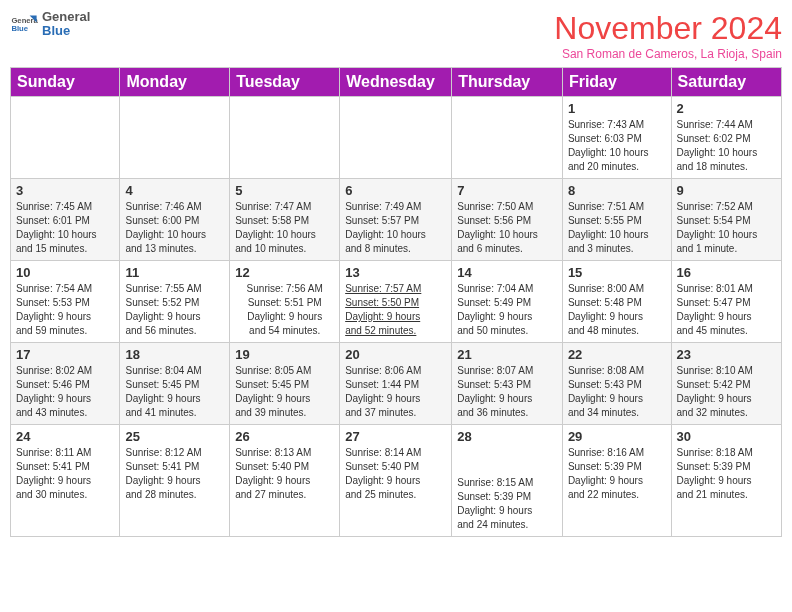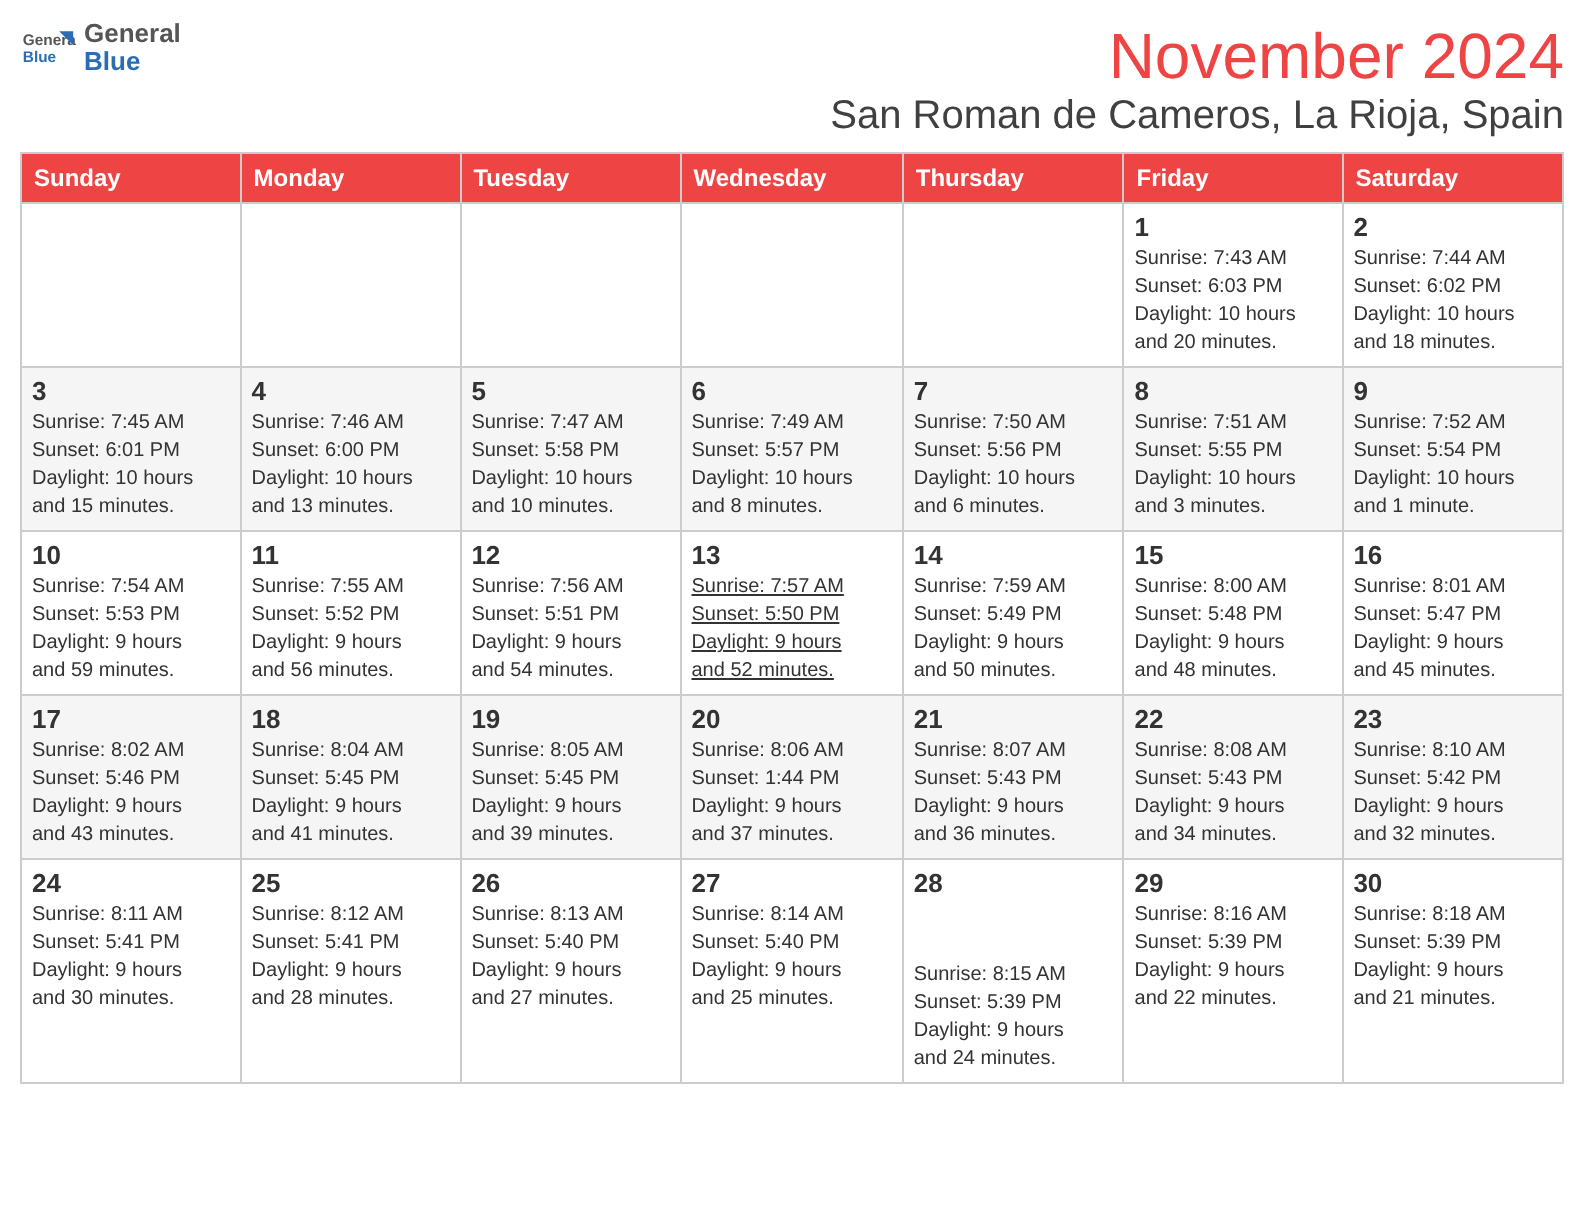--- a/index.html
+++ b/index.html
@@ -37,31 +37,31 @@
     }
     .title-block {
       text-align: right;
     }
     .month-title {
       font-size: 32px;
       font-weight: normal;
       color: #ef4444;
     }
     .location {
-      font-size: 20px;
-      color: #404040;
+      font-size: 12px;
+      color: #ec4899;
     }
     table {
       width: 100%;
       border-collapse: collapse;
     }
     thead tr th {
-      background-color: #ef4444;
+      background-color: #a21caf;
       color: #fff;
-      font-size: 12px;
+      font-size: 16px;
       font-weight: bold;
       padding: 5px 6px;
       text-align: left;
       border: 1px solid #ccc;
     }
     tbody tr td {
       border: 1px solid #ccc;
       vertical-align: top;
       padding: 4px 5px;
       width: 113px;
@@ -202,35 +202,35 @@
         </td>
         <td>
           <div class="day-num">11</div>
           <div class="day-info" style="white-space: pre-line;">Sunrise: 7:55 AM
 Sunset: 5:52 PM
 Daylight: 9 hours
 and 56 minutes.</div>
         </td>
         <td>
           <div class="day-num">12</div>
-          <div class="day-info" style="white-space: pre-line;">Sunrise: 7:56 AM
+          <div class="day-info" style="white-space: pre-line; text-align: center;">Sunrise: 7:56 AM
 Sunset: 5:51 PM
 Daylight: 9 hours
 and 54 minutes.</div>
         </td>
         <td>
           <div class="day-num">13</div>
           <div class="day-info" style="white-space: pre-line; text-decoration: underline;">Sunrise: 7:57 AM
 Sunset: 5:50 PM
 Daylight: 9 hours
 and 52 minutes.</div>
         </td>
         <td>
           <div class="day-num">14</div>
-          <div class="day-info" style="white-space: pre-line;">Sunrise: 7:59 AM
+          <div class="day-info" style="white-space: pre-line;">Sunrise: 7:04 AM
 Sunset: 5:49 PM
 Daylight: 9 hours
 and 50 minutes.</div>
         </td>
         <td>
           <div class="day-num">15</div>
           <div class="day-info" style="white-space: pre-line;">Sunrise: 8:00 AM
 Sunset: 5:48 PM
 Daylight: 9 hours
 and 48 minutes.</div>

